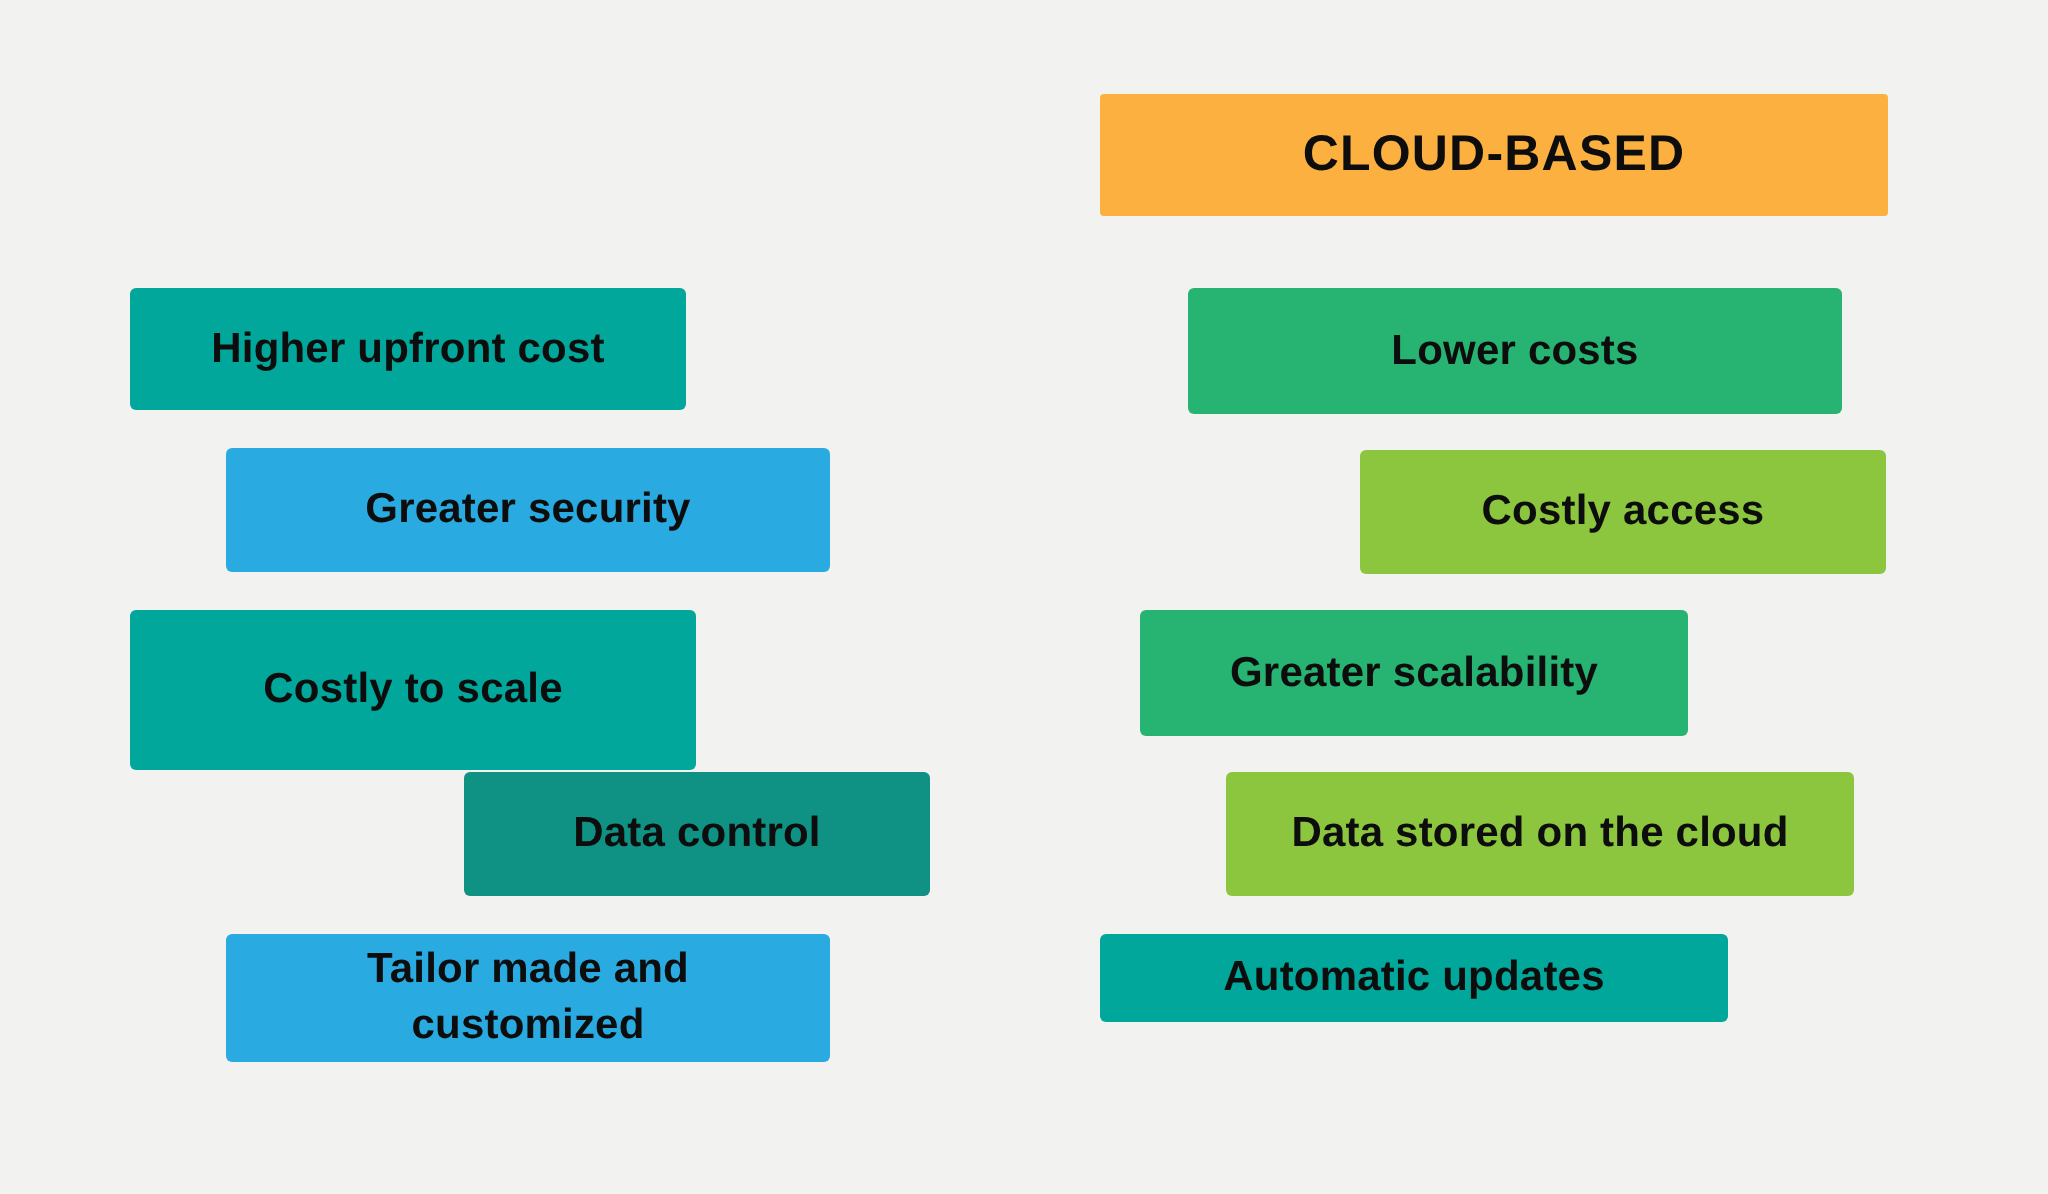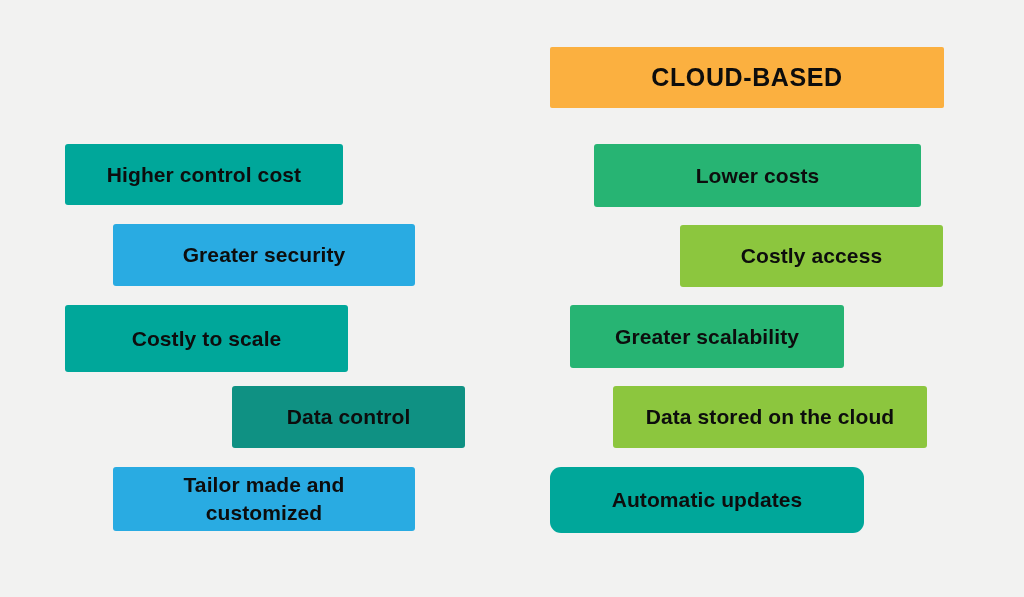--- a/index.html
+++ b/index.html
@@ -62,26 +62,26 @@
   }
 </style>
 </head>
 <body style="background: rgb(242, 242, 241);">
 
 <div class="canvas">
 
   <div class="column">
 
     <div class="item-bar" style="left: 65px; top: 144px; width: 278px; height: 61px; background: rgb(0, 167, 154);">
-      <span class="item-label" style="color: rgb(13, 13, 13);">Higher control cost</span>
+      <span class="item-label" style="color: rgb(13, 13, 13);">Higher upfront cost</span>
     </div>
     <div class="item-bar" style="left: 113px; top: 224px; width: 302px; height: 62px; background: rgb(41, 171, 226);">
       <span class="item-label" style="color: rgb(13, 13, 13);">Greater security</span>
     </div>
-    <div class="item-bar" style="left: 65px; top: 305px; width: 283px; height: 67px; background: rgb(0, 167, 154);">
+    <div class="item-bar" style="left: 65px; top: 305px; width: 283px; height: 80px; background: rgb(0, 167, 154);">
       <span class="item-label" style="color: rgb(13, 13, 13);">Costly to scale</span>
     </div>
     <div class="item-bar" style="left: 232px; top: 386px; width: 233px; height: 62px; background: rgb(15, 145, 131);">
       <span class="item-label" style="color: rgb(13, 13, 13);">Data control</span>
     </div>
     <div class="item-bar" style="left: 113px; top: 467px; width: 302px; height: 64px; background: rgb(41, 171, 226);">
       <span class="item-label" style="color: rgb(13, 13, 13);">Tailor made and customized</span>
     </div>
   </div>
 
@@ -95,18 +95,18 @@
     </div>
     <div class="item-bar" style="left: 680px; top: 225px; width: 263px; height: 62px; background: rgb(140, 198, 62);">
       <span class="item-label" style="color: rgb(13, 13, 13);">Costly access</span>
     </div>
     <div class="item-bar" style="left: 570px; top: 305px; width: 274px; height: 63px; background: rgb(39, 180, 115);">
       <span class="item-label" style="color: rgb(13, 13, 13);">Greater scalability</span>
     </div>
     <div class="item-bar" style="left: 613px; top: 386px; width: 314px; height: 62px; background: rgb(140, 198, 62);">
       <span class="item-label" style="color: rgb(13, 13, 13); text-align: right;">Data stored on the cloud</span>
     </div>
-    <div class="item-bar" style="left: 550px; top: 467px; width: 314px; height: 66px; background: rgb(0, 167, 154); border-radius: 11px;">
+    <div class="item-bar" style="left: 550px; top: 467px; width: 314px; height: 44px; background: rgb(0, 167, 154);">
       <span class="item-label" style="color: rgb(13, 13, 13);">Automatic updates</span>
     </div>
   </div>
 
 </div>
 
 </body></html>

